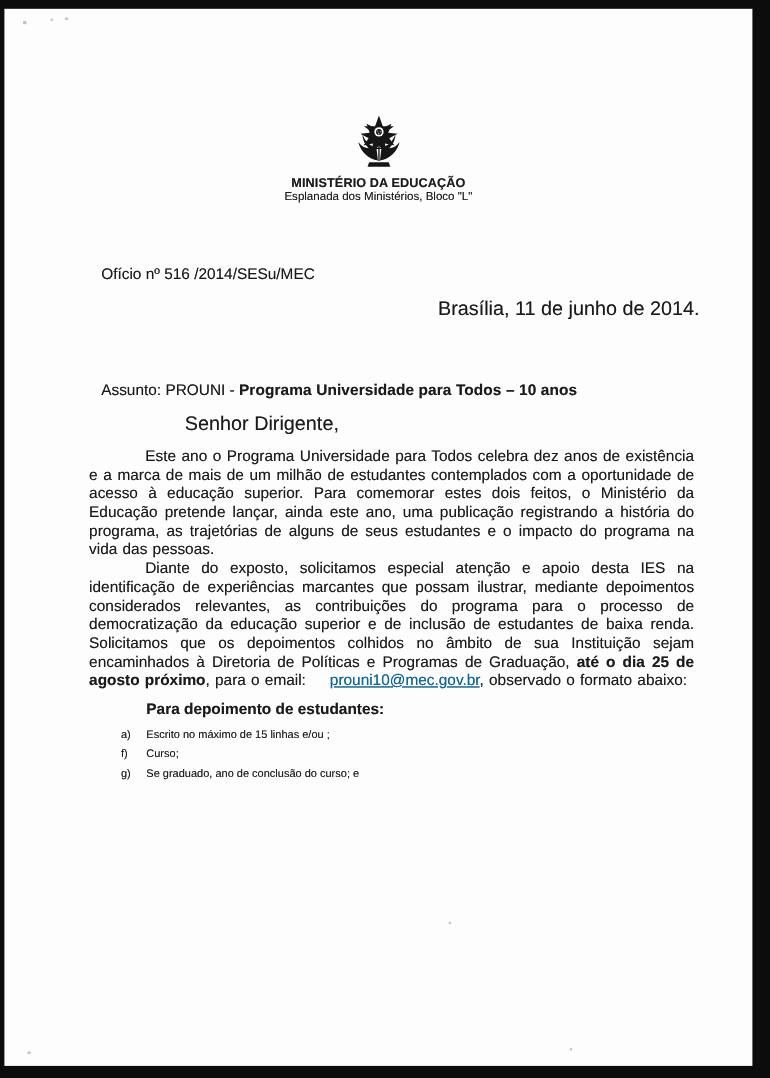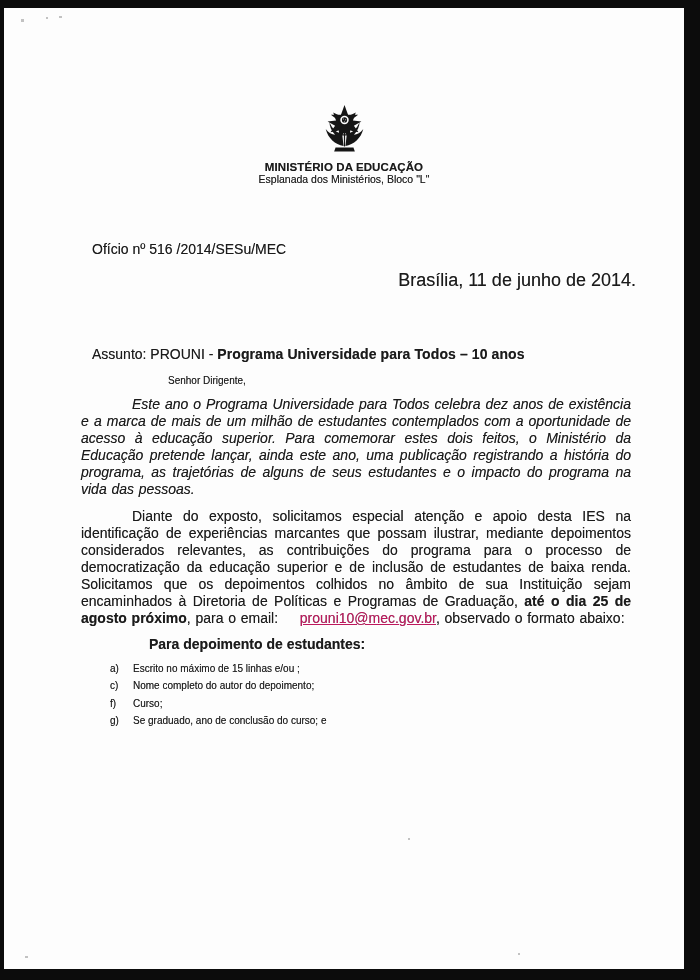--- a/index.html
+++ b/index.html
@@ -59,46 +59,46 @@
     left: 88px; top: 318px;
     font-size: 14px;
     margin-top: 20px;
   }
   .subject-line strong { letter-spacing: 0.1px; }
 
   
   .salutation {
     position: absolute;
     left: 164px; top: 367px;
-    font-size: 10px;
+    font-size: 18px;
   }
 
   
   .body-par {
     position: absolute;
     left: 77px; width: 550px;
     font-size: 14px;
     line-height: 17px;
     text-align: justify;
     text-indent: 51px;
     word-spacing: 0.06em;
   }
-  .par-1 { top: 388px; font-style: italic; }
+  .par-1 { top: 398px; }
   .par-2 { top: 500px; }
   .email-link {
-    color: #be185d;
+    color: #0369a1;
     text-decoration: underline;
     padding-left: 17px;
   }
 
   
   .list-heading {
     position: absolute;
     left: 129px; top: 628px;
-    font-size: 14px; font-weight: bold; margin-left: 16px;
+    font-size: 14px; font-weight: bold;
   }
   .dep-list {
     position: absolute;
     left: 106px; top: 652px;
     font-size: 10px;
     line-height: 17.3px;
   }
   .li-row { white-space: nowrap; }
   .li-label {
     display: inline-block;
@@ -157,21 +157,20 @@
   <div class="salutation">Senhor Dirigente,</div>
 
   <p class="body-par par-1">Este ano o Programa Universidade para Todos celebra dez anos de existência e a marca de mais de um milhão de estudantes contemplados com a oportunidade de acesso à educação superior. Para comemorar estes dois feitos, o Ministério da Educação pretende lançar, ainda este ano, uma publicação registrando a história do programa, as trajetórias de alguns de seus estudantes e o impacto do programa na vida das pessoas.</p>
 
   <p class="body-par par-2"><span>Diante do exposto, solicitamos especial atenção e apoio desta IES na identificação de experiências marcantes que possam ilustrar, mediante depoimentos considerados relevantes, as contribuições do programa para o processo de democratização da educação superior e de inclusão de estudantes de baixa renda. Solicitamos que os depoimentos colhidos no âmbito de sua Instituição sejam encaminhados à Diretoria de Políticas e Programas de Graduação, </span><strong>até o dia 25 de agosto próximo</strong><span>, para o email: </span><span class="email-link">prouni10@mec.gov.br</span><span>, observado o formato abaixo:</span></p>
 
   <div class="list-heading">Para depoimento de estudantes:</div>
 
   <div class="dep-list">
     <div class="li-row"><span class="li-label">a)</span><span>Escrito no máximo de 15 linhas e/ou ;</span></div>
-    <div class="li-row"><span class="li-label">c)</span><span>Nome completo do autor do depoimento;</span></div>
     <div class="li-row"><span class="li-label">f)</span><span>Curso;</span></div>
     <div class="li-row"><span class="li-label">g)</span><span>Se graduado, ano de conclusão do curso; e</span></div>
   </div>
 
   <div class="speck" style="left:17px;top:11px;width:3px;height:3px;"></div>
   <div class="speck" style="left:42px;top:9px;width:2px;height:2px;"></div>
   <div class="speck" style="left:55px;top:8px;width:3px;height:2px;"></div>
   <div class="speck" style="left:404px;top:830px;width:2px;height:2px;"></div>
   <div class="speck" style="left:21px;top:948px;width:3px;height:2px;"></div>
   <div class="speck" style="left:514px;top:945px;width:2px;height:2px;"></div>

